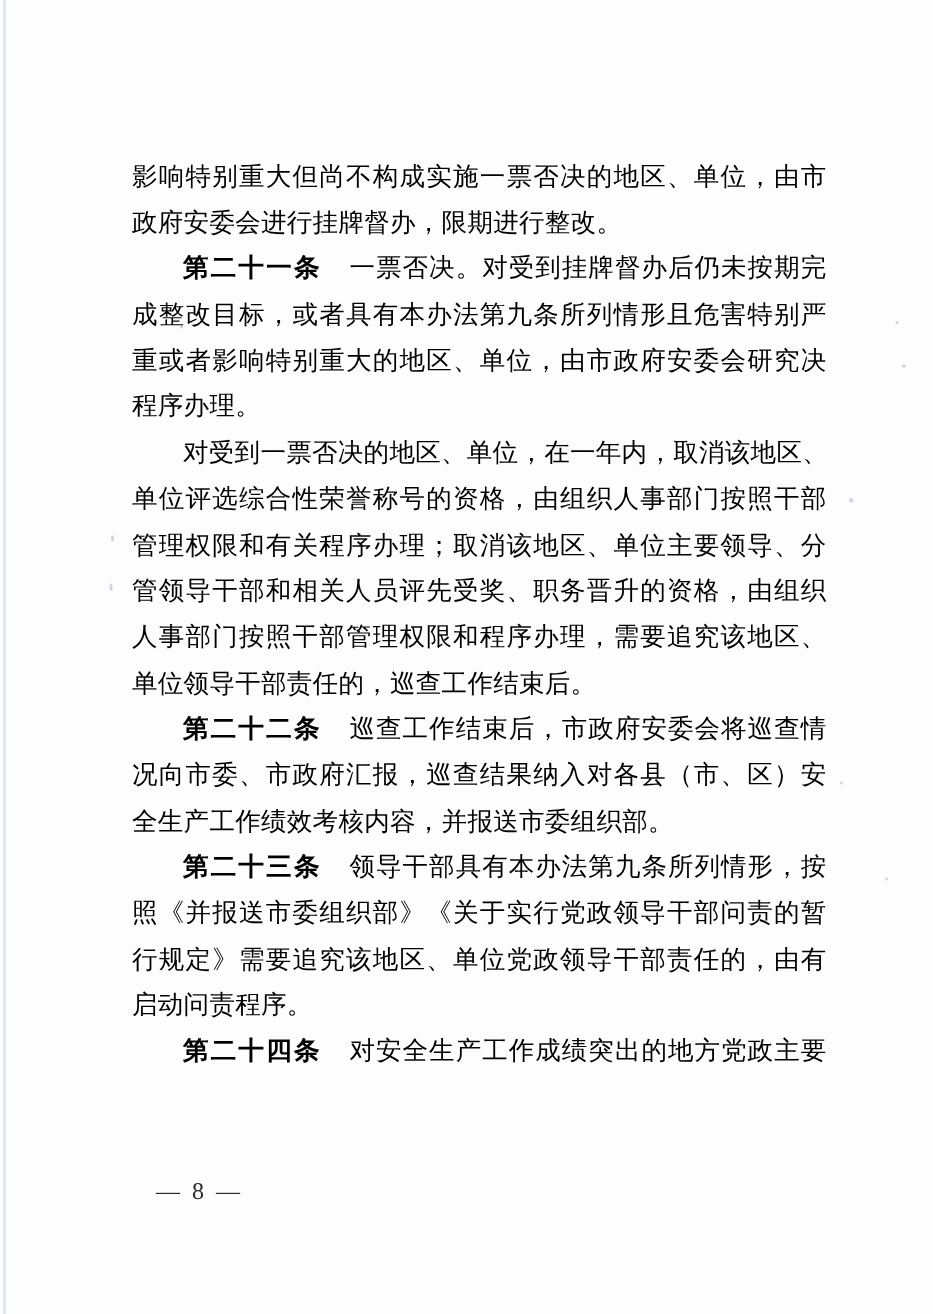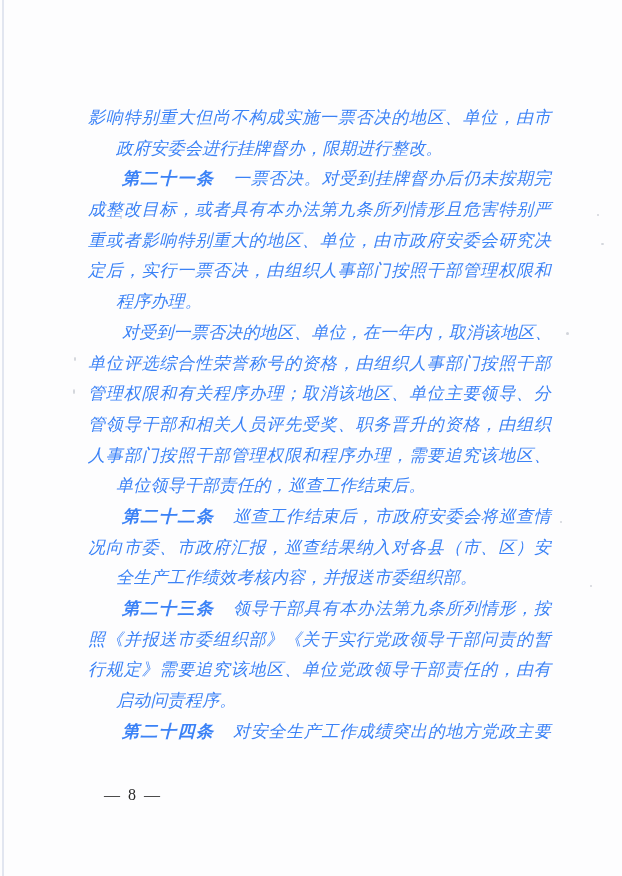--- a/index.html
+++ b/index.html
@@ -31,27 +31,25 @@
     width: 463px;
   }
   .line {
     font-size: 17px;
     line-height: 30.7px;
     height: 30.7px;
     letter-spacing: .2px;
     text-align: justify;
     text-align-last: justify;
     white-space: nowrap;
-    color: #3b82f6;
-    font-style: italic;
+    color: #000000;
   }
   .line.short {
     text-align: center;
     text-align-last: left;
-    margin-left: 28px;
   }
   .line.indent {
     text-indent: 34px;
   }
   .head {
     font-family: "Liberation Sans", "DejaVu Sans", sans-serif;
     font-weight: 700;
     letter-spacing: 1px;
   }
   .head-gap {
@@ -83,21 +81,20 @@
   <div class="edge-line"></div>
 
   <div class="text-block">
 
     <div class="line"><span>影响特别重大但尚不构成实施一票否决的地区、单位，由市</span></div>
     <div class="line short"><span>政府安委会进行挂牌督办，限期进行整改。</span></div>
 
     <div class="line indent"><span class="head">第二十一条</span><span class="head-gap"></span><span>一票否决。对受到挂牌督办后仍未按期完</span></div>
     <div class="line"><span>成整改目标，或者具有本办法第九条所列情形且危害特别严</span></div>
     <div class="line"><span>重或者影响特别重大的地区、单位，由市政府安委会研究决</span></div>
-    <div class="line"><span>定后，实行一票否决，由组织人事部门按照干部管理权限和</span></div>
     <div class="line short"><span>程序办理。</span></div>
 
     <div class="line indent"><span>对受到一票否决的地区、单位，在一年内，取消该地区、</span></div>
     <div class="line"><span>单位评选综合性荣誉称号的资格，由组织人事部门按照干部</span></div>
     <div class="line"><span>管理权限和有关程序办理；取消该地区、单位主要领导、分</span></div>
     <div class="line"><span>管领导干部和相关人员评先受奖、职务晋升的资格，由组织</span></div>
     <div class="line"><span>人事部门按照干部管理权限和程序办理，需要追究该地区、</span></div>
     <div class="line short"><span>单位领导干部责任的，巡查工作结束后。</span></div>
 
     <div class="line indent"><span class="head">第二十二条</span><span class="head-gap"></span><span>巡查工作结束后，市政府安委会将巡查情</span></div>

